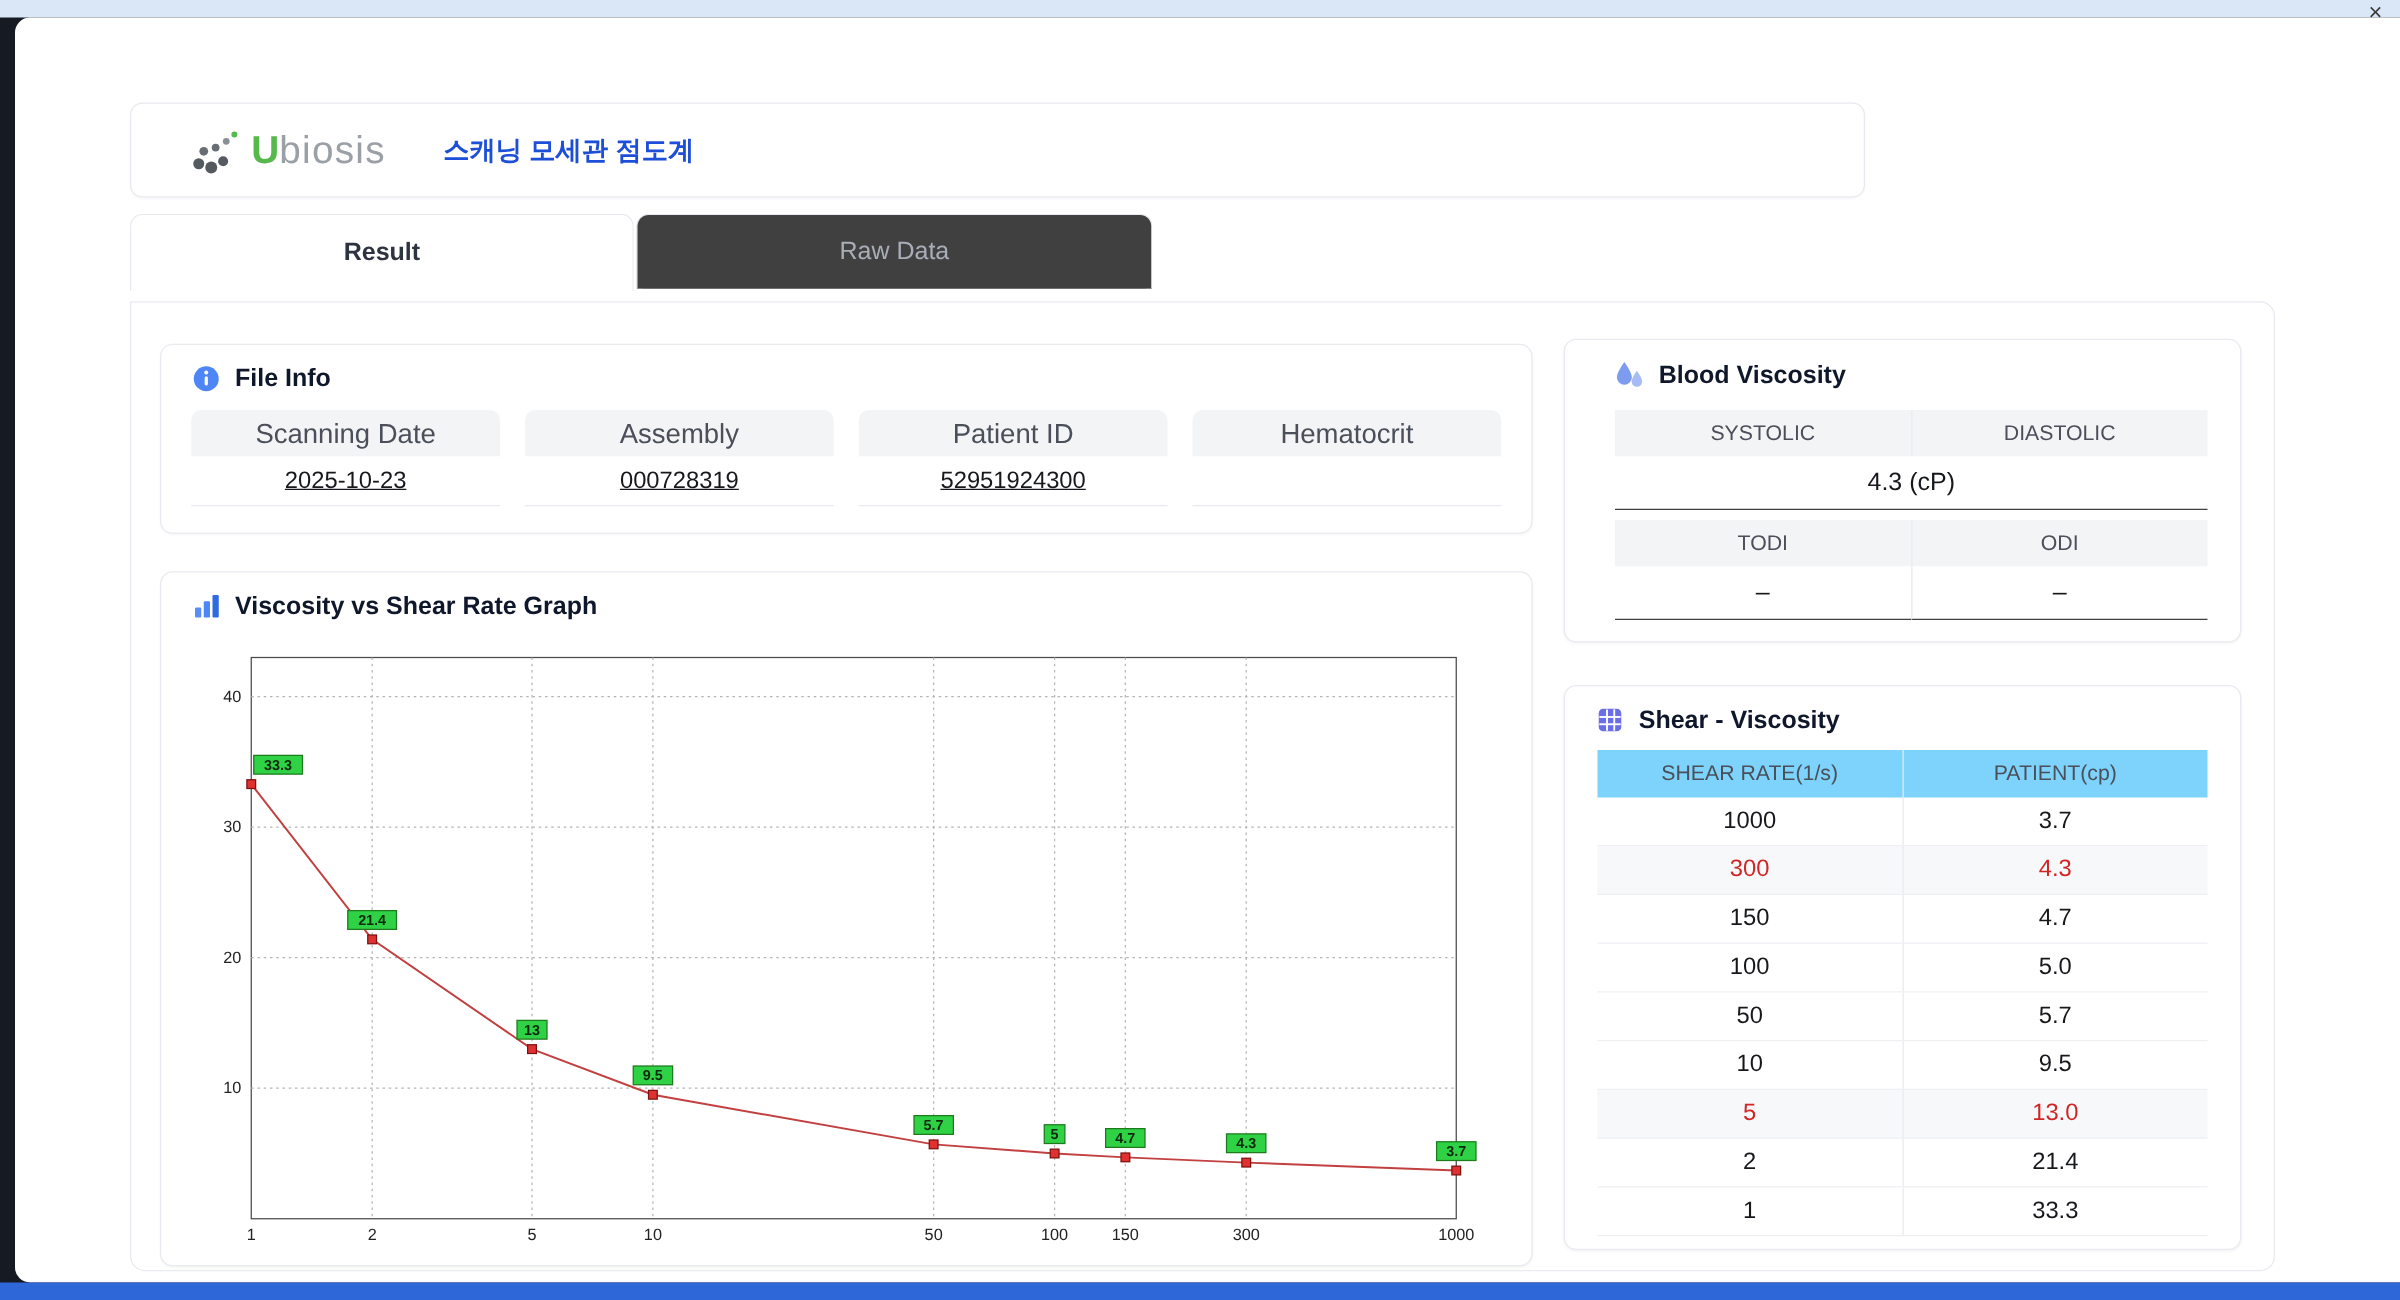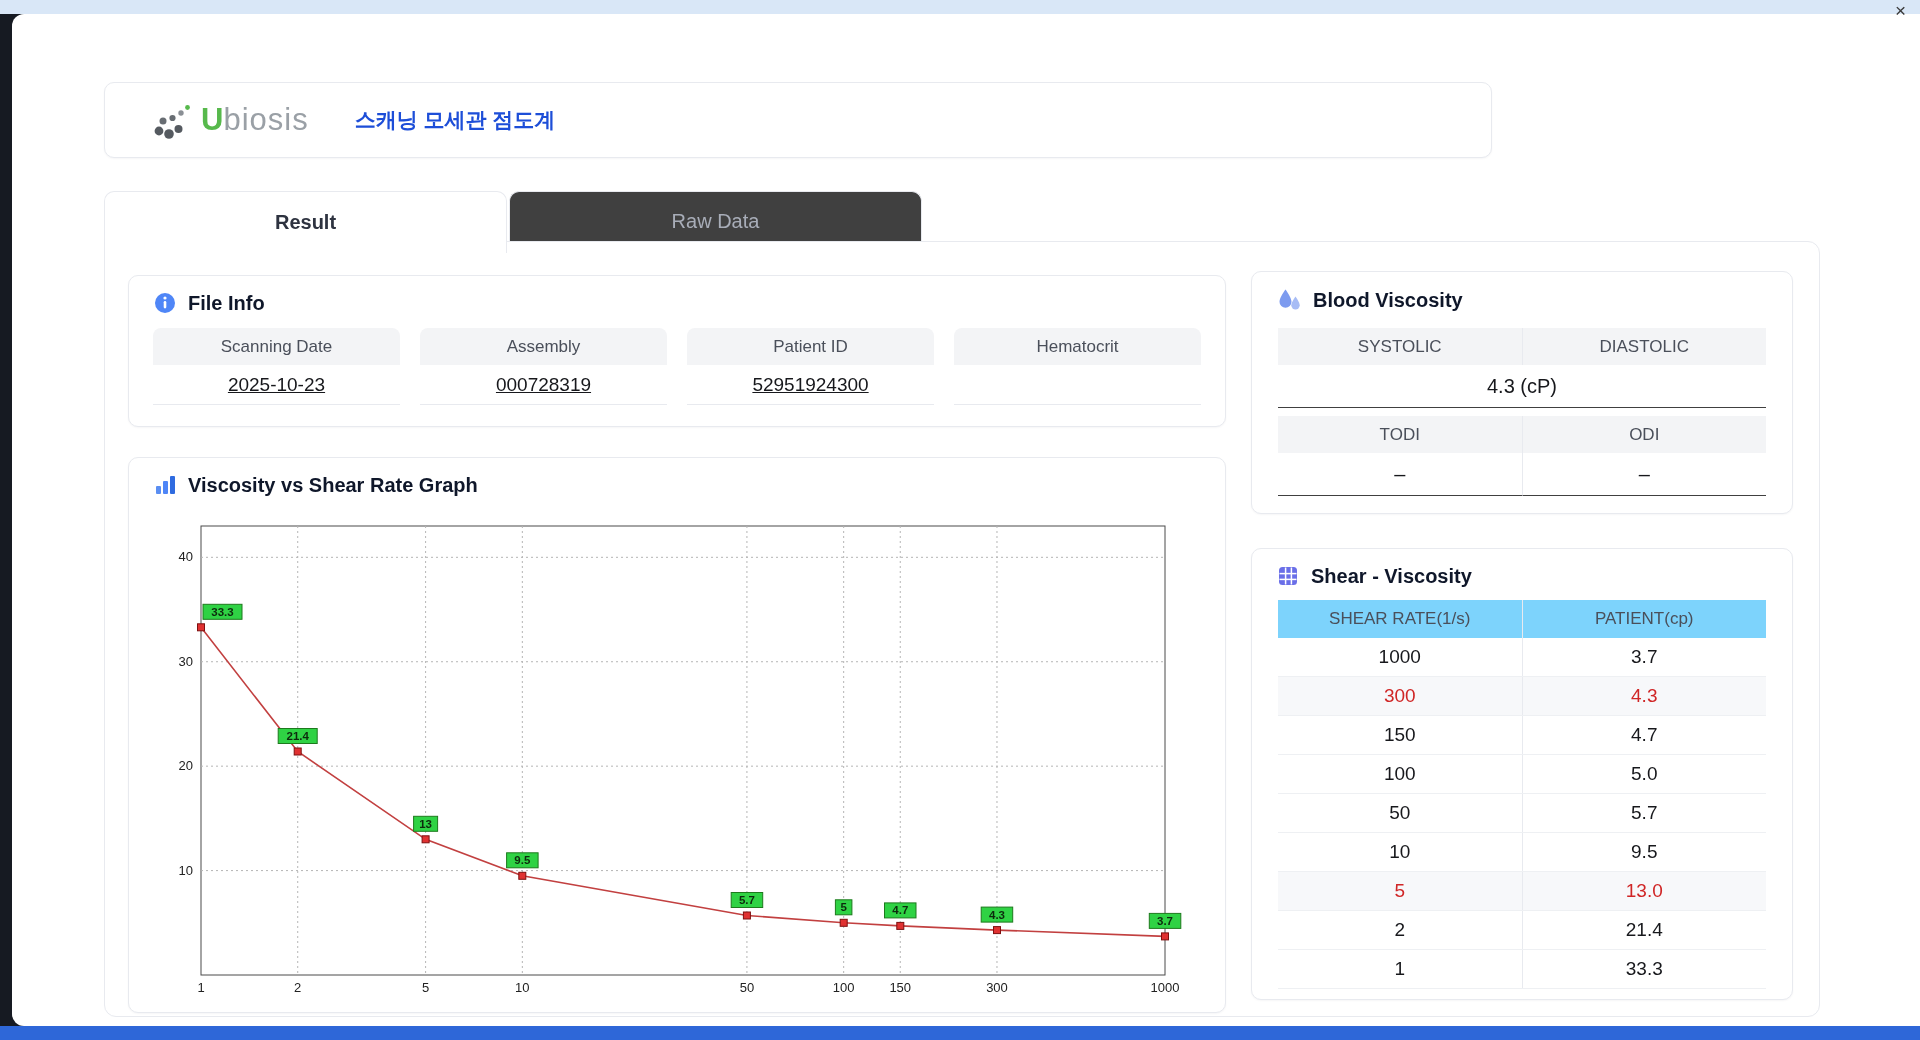--- a/index.html
+++ b/index.html
@@ -26,47 +26,47 @@
     box-shadow:0 1px 2px rgba(20,30,60,0.04);
   }
   
   .header-card { left:92px; top:68px; width:1388px; height:76px; display:flex; align-items:center; }
   .logo-wrap { display:flex; align-items:center; gap:6px; margin-left:44px; }
   .brand-u { color:#57b94c; font-size:31px; font-weight:bold; }
   .brand-rest { color:#9aa0a6; font-size:31px; letter-spacing:1px; }
   .app-title { margin-left:46px; color:#1d4ed8; font-size:21px; font-weight:bold; }
   
   .tab {
-    position:absolute; top:177px; height:61px;
+    position:absolute; top:157px; height:61px;
     display:flex; align-items:center; justify-content:center;
     font-size:20px; border:1px solid #e8eaef; border-bottom:none;
     border-radius:10px 10px 0 0; cursor:pointer;
   }
   .tab-result { left:92px; width:403px; background:#fff; color:#2e3340; font-weight:bold; height:62px; z-index:3; }
   .tab-raw { left:497px; width:413px; background:#404040; color:#a8adb8; height:60px; }
   
   .panel {
     position:absolute; left:92px; top:227px; width:1716px; height:776px;
     border:1px solid #e8eaef; border-radius:0 12px 12px 12px; background:#fff;
   }
   .card-fileinfo { left:23px; top:33px; width:1098px; height:152px; }
   .card-graph    { left:23px; top:215px; width:1098px; height:556px; }
-  .card-bv       { left:1146px; top:29px; width:542px; height:243px; }
+  .card-bv       { left:1146px; top:29px; width:542px; height:243px;padding-left:14px; }
   .card-shear    { left:1146px; top:306px; width:542px; height:452px; }
   .sec-title {
     display:flex; align-items:center; gap:11px;
     padding:15px 0 0 24px; font-size:20px; font-weight:bold; color:#0f172a;
   }
   .sec-title svg { flex:0 0 auto; }
   
   .fi-fields { display:flex; gap:20px; margin:13px 24px 0; }
   .field { flex:1; }
   .field-label {
     height:37px; display:flex; align-items:center; justify-content:center;
-    background:#f3f4f6; border-radius:8px 8px 0 0; color:#4a4f5a; font-size:17px;
+    background:#f3f4f6; border-radius:8px 8px 0 0; color:#4a4f5a; font-size:22px;
   }
   .field-value {
     height:40px; display:flex; align-items:center; justify-content:center;
     color:#17181c; font-size:19px; border-bottom:1px solid #e8eaef;text-decoration:underline;
   }
   
   .bv-grid { margin:15px 26px 0; }
   .bv-row { display:flex; }
   .bv-cell { flex:1; display:flex; align-items:center; justify-content:center; }
   .bv-cell + .bv-cell { border-left:1px solid #e8eaef; }

